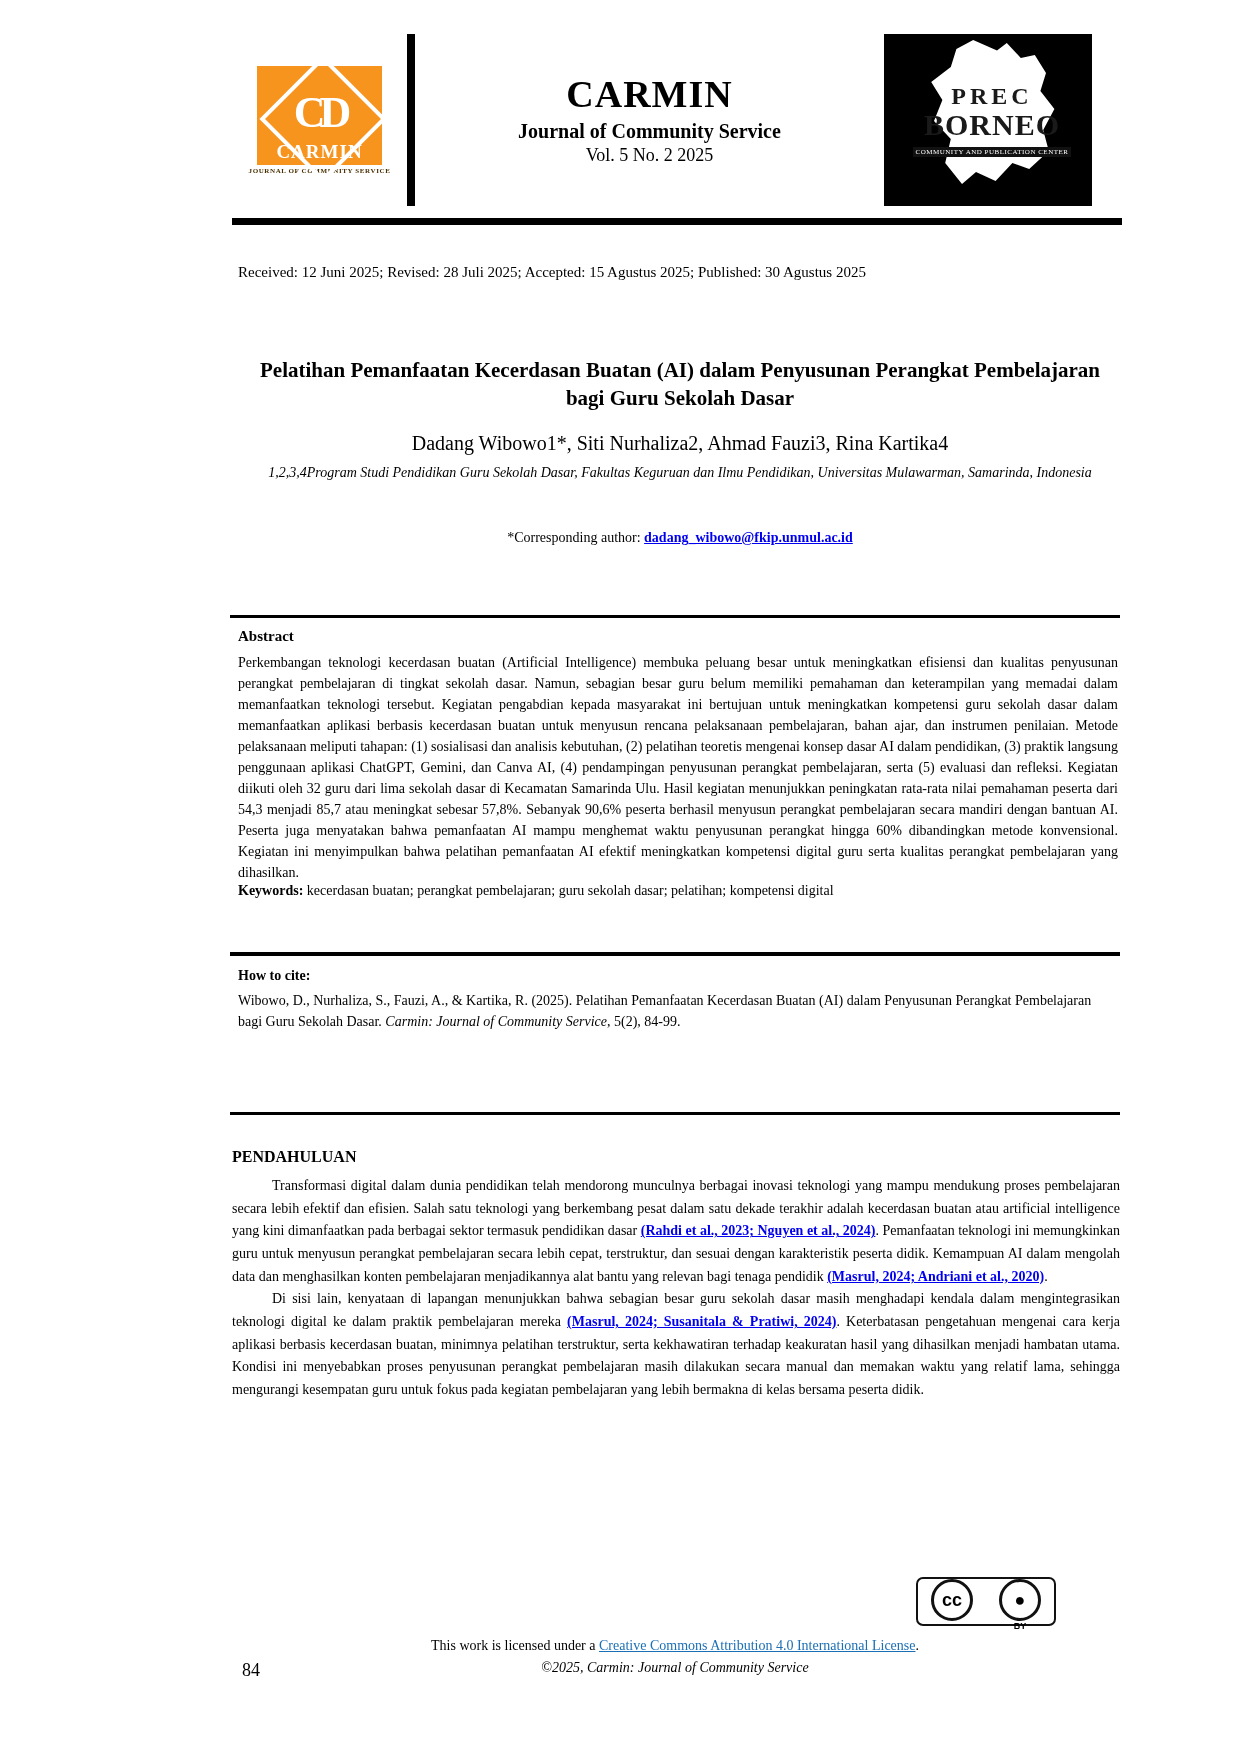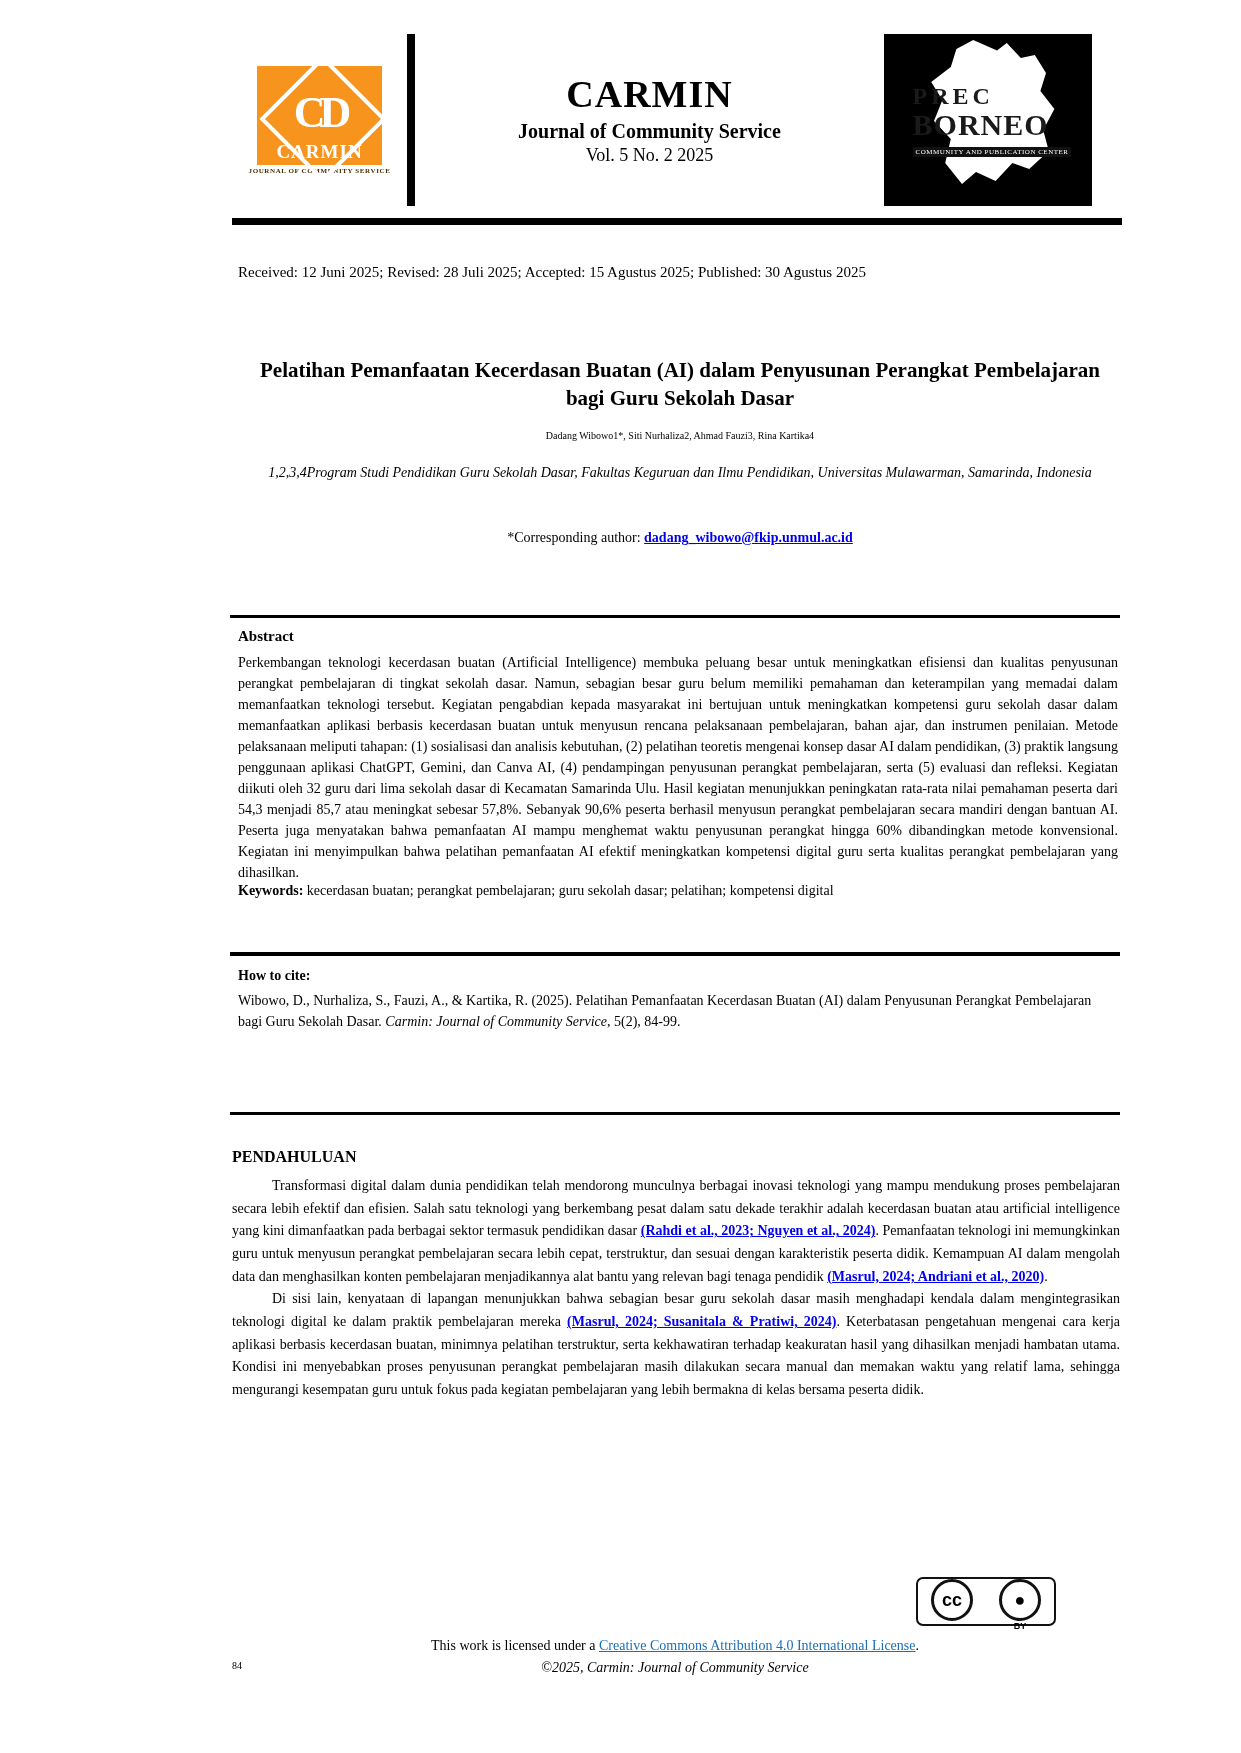--- a/index.html
+++ b/index.html
@@ -122,21 +122,21 @@
     top: 6px;
     left: 28px;
     width: 140px;
     height: 150px;
     background: #ffffff;
     clip-path: polygon(38% 0%, 55% 7%, 62% 2%, 72% 12%, 82% 10%, 90% 22%, 86% 34%, 96% 46%, 88% 60%, 92% 74%, 78% 86%, 66% 82%, 54% 94%, 40% 88%, 30% 96%, 18% 82%, 22% 66%, 10% 54%, 16% 40%, 8% 28%, 22% 18%, 26% 6%);
   }
   .borneo-text {
     position: relative;
     z-index: 3;
-    text-align: left;
+    text-align: center;
     color: #1a1a1a;
   }
   .borneo-prec {
     font-size: 24px;
     font-weight: bold;
     letter-spacing: 4px;
   }
   .borneo-main {
     font-size: 30px;
     font-weight: bold;
@@ -174,21 +174,21 @@
   .article-title {
     left: 255px; top: 356px; width: 850px;
     text-align: center;
     font-size: 21px;
     font-weight: bold;
     line-height: 1.35;
   }
   .authors {
     left: 255px; top: 428px; width: 850px;
     text-align: center;
-    font-size: 10px;
+    font-size: 20px;
     line-height: 1.5;
   }
   .affil {
     left: 255px; top: 462px; width: 850px;
     text-align: center;
     font-size: 14px;
     line-height: 1.5;
     font-style: italic;
   }
   .corr {
@@ -287,22 +287,22 @@
   .license-line a { color: #1b6fb5; text-decoration: underline; }
   .copyright-line {
     position: absolute;
     left: 230px; top: 1660px; width: 890px;
     text-align: center;
     font-size: 14px;
     font-style: italic;
   }
   .page-num {
     position: absolute;
-    left: 232px; top: 1660px;
-    font-size: 10px;
+    left: 242px; top: 1660px;
+    font-size: 18px;
   }
 </style>
 </head>
 <body>
 
 <div class="masthead">
 
   <div class="logo-left">
     <div class="logo-mark">
       <div class="diamond"></div>

